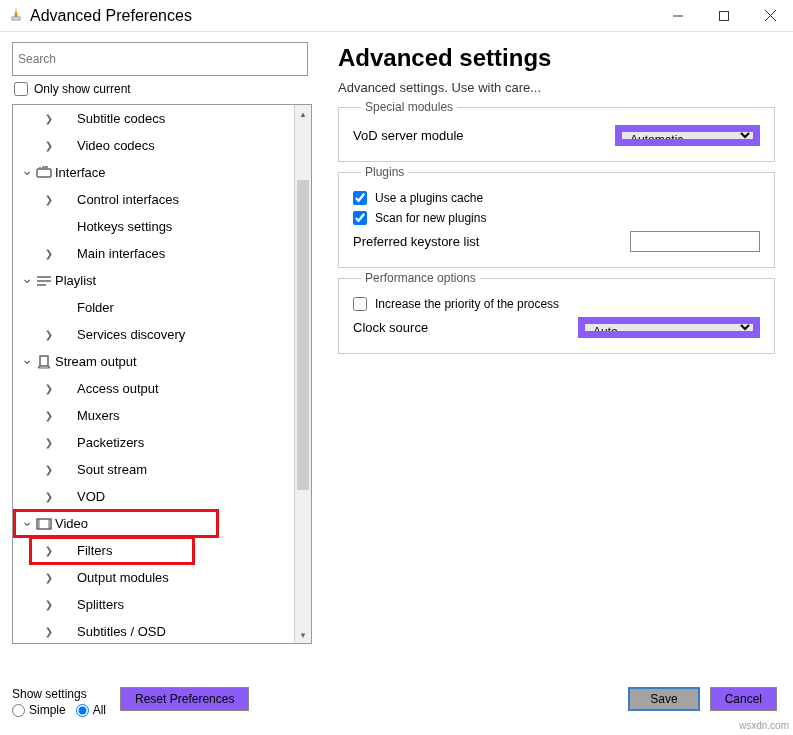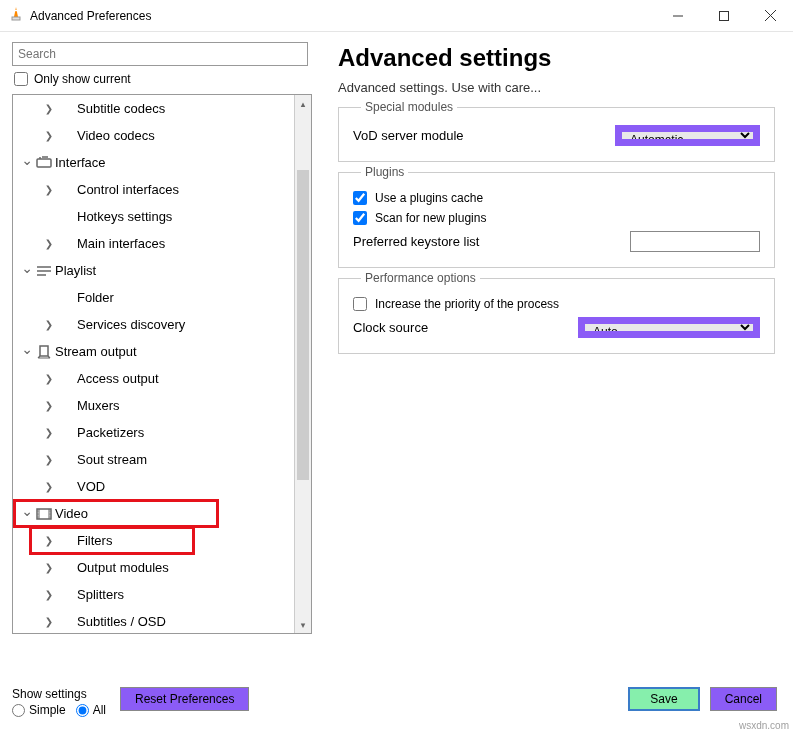--- a/index.html
+++ b/index.html
@@ -1,26 +1,26 @@
 <!DOCTYPE html>
 <html><head>
 <meta charset="utf-8">
 <style>
 * { box-sizing: border-box; margin: 0; padding: 0; font-family: "Segoe UI", Tahoma, sans-serif; font-size: 12px; }
 body { background: #fff; width: 793px; height: 735px; overflow: hidden; position: relative; }
 
 .titlebar { height: 32px; display: flex; align-items: center; padding-left: 8px; border-bottom: 1px solid #e5e5e5; }
-.titlebar .title { margin-left: 6px; font-size: 12px; }
+.titlebar .title { margin-left: 6px; font-size: 16px; }
 .titlebar .controls { margin-left: auto; display: flex; }
 .titlebar .controls div { width: 46px; height: 32px; display: flex; align-items: center; justify-content: center; font-size: 14px; color: #333; }
 
 .content { display: flex; height: 655px; }
 
 .sidebar { width: 320px; padding: 10px 8px 0 12px; display: flex; flex-direction: column; }
-.search { width: 296px; height: 24px; border: 1px solid #999; padding: 2px 5px; font-size: 12px; }
+.search { width: 296px; height: 34px; border: 1px solid #999; padding: 2px 5px; font-size: 12px; }
 .optrow { display: flex; align-items: center; margin: 6px 0 8px 2px; gap: 6px; }
 .optrow input[type=checkbox] { width: 14px; height: 14px; }
 
 .tree-wrap { border: 1px solid #999; height: 540px; display: flex; overflow: hidden; }
 .tree { flex: 1; overflow-y: auto; position: relative; }
 .tree-wrap .scrollbar { width: 17px; background: #f0f0f0; display: flex; flex-direction: column; border-left: 1px solid #ccc; }
 .scroll-arrow { height: 17px; display: flex; align-items: center; justify-content: center; font-size: 9px; color: #666; }
 .scroll-track { flex: 1; position: relative; }
 .scroll-thumb { position: absolute; left: 2px; right: 2px; background: #ccc; }
 
@@ -47,21 +47,21 @@
 .select { border: 7px solid #8b5cf6; background: #e8e8e8; height: 21px; font-size: 12px; padding: 0 4px; }
 .select.w1 { width: 145px; }
 .select.w2 { width: 182px; }
 .textin { border: 1px solid #888; height: 21px; width: 130px; padding: 0 4px; }
 
 .bottombar { position: absolute; left: 0; right: 4px; bottom: 0; height: 48px; display: flex; padding: 0 12px; }
 .show-settings { display: flex; flex-direction: column; gap: 2px; margin-right: 14px; }
 .radios { display: flex; gap: 10px; align-items: center; }
 .radios label { display: flex; align-items: center; gap: 4px; font-size: 12px; }
 .btn { border: 1px solid #888; background: #8b5cf6; height: 24px; padding: 0 14px; font-size: 12px; cursor: default; }
-.btn.primary { border: 2px solid #3a7cc8; background: #86efac; padding: 0 20px; }
+.btn.primary { border: 2px solid #3a7cc8; background: #a3a3a3; padding: 0 20px; }
 .spacer { flex: 1; }
 
 .watermark { position: absolute; right: 4px; bottom: 4px; font-size: 10px; color: #a0a0a0; }
 </style>
 </head>
 <body>
 
 <div class="titlebar">
   <span>
     <svg width="16" height="16" viewBox="0 0 16 16">

